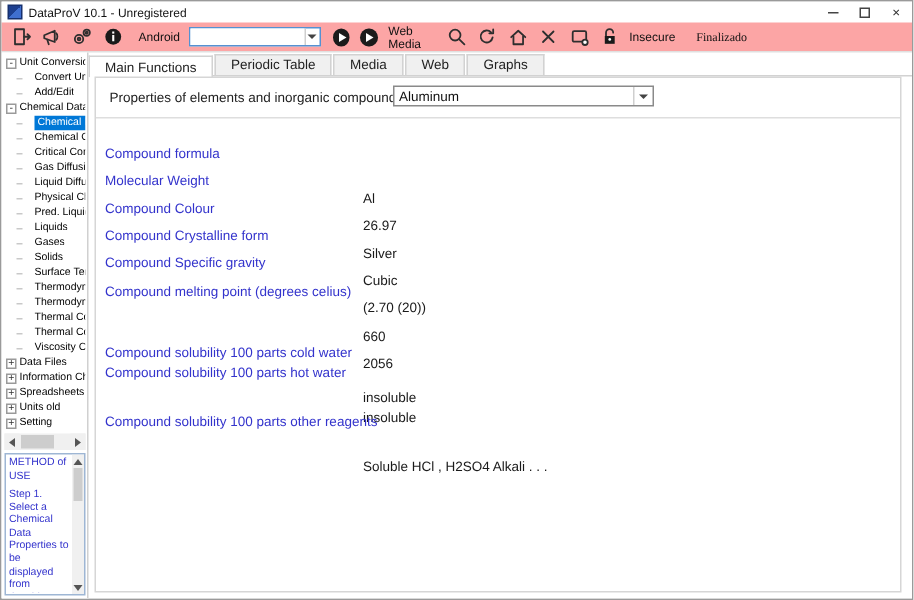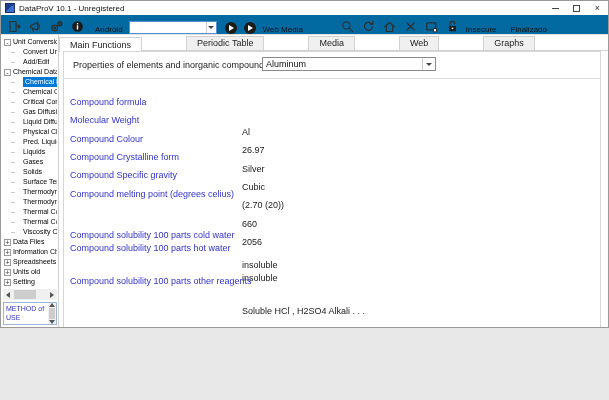--- a/index.html
+++ b/index.html
@@ -1,31 +1,31 @@
 <!DOCTYPE html>
 <html><head>
 <meta charset="utf-8">
 <style>
   * { margin:0; padding:0; box-sizing:border-box; }
   html,body { background:#e8e8e8; }
   body { font-family:"Liberation Sans", sans-serif; }
-  .window { position:relative; width:609px; height:328px; background:#fff; border:1px solid #9a9a9a; overflow:hidden; }
+  .window { position:relative; width:609px; height:400px; background:#fff; border:1px solid #9a9a9a; overflow:hidden; }
 
   
   .titlebar { height:14px; display:flex; align-items:center; padding-left:4px; background:#fff; }
   .app-icon { width:10px; height:10px; margin-right:4px;
     background:linear-gradient(135deg,#1d3f8f 0 50%,#3f6fd0 50% 100%); border:1px solid #16306e; }
   .title-text { font-size:8px; color:#111; }
   .win-btns { margin-left:auto; display:flex; }
   .win-btn { width:21px; height:13px; display:flex; align-items:center; justify-content:center; color:#333; font-size:9px; cursor:default; }
   .min-glyph { width:7px; height:1px; background:#444; display:block; }
   .max-glyph { width:7px; height:7px; border:1px solid #444; display:block; }
 
   
-  .toolbar { height:19px; display:flex; align-items:flex-end; padding:0 6px; background:#0369a1; }
+  .toolbar { height:19px; display:flex; align-items:center; padding:0 6px; background:#fca5a5; }
   .tb-icon { width:15px; height:15px; display:flex; align-items:center; justify-content:center; margin-right:6px; }
   .tb-icon svg { width:13px; height:13px; }
   .tb-label { font-size:8px; color:#111; margin:0 6px 0 4px; }
   .tb-combo { display:flex; width:88px; height:13px; border:1px solid #5591d2; background:#fff; margin-right:8px; }
   .tb-combo input { flex:1; border:0; outline:0; font-size:8px; min-width:0; padding:0 2px; }
   .tb-combo .arrow-box { width:10px; border-left:1px solid #cfcfcf; display:flex; align-items:center; justify-content:center; }
   .tri-down { width:0; height:0; border-left:3px solid transparent; border-right:3px solid transparent; border-top:3px solid #444; }
   .round-btn { width:12px; height:12px; border-radius:50%; background:#1b1b1b; display:flex; align-items:center; justify-content:center; margin-right:7px; }
   .round-btn .tri-right { width:0; height:0; border-top:3px solid transparent; border-bottom:3px solid transparent; border-left:5px solid #fff; margin-left:1px; }
   .tb-spacer { flex:1; }
@@ -56,21 +56,21 @@
   .method { position:absolute; left:2px; right:1px; top:267px; bottom:2px; border:1px solid #9eb6d4; background:#fff; overflow:hidden; }
   .method-inner { position:absolute; left:2px; top:1px; right:9px; bottom:1px; overflow:hidden; }
   .method-title { font-size:7px; color:#3333cc; line-height:9px; }
   .method-body { font-size:7px; color:#3333cc; line-height:8.6px; white-space:pre-line; margin-top:4px; }
   .vscroll { position:absolute; right:0; top:0; bottom:0; width:8px; background:#f0f0f0; display:flex; flex-direction:column; align-items:center; }
   .vsc-btn { height:9px; width:8px; display:flex; align-items:center; justify-content:center; }
   .v-thumb { width:6px; height:22px; background:#cdcdcd; }
   .v-fill { flex:1; }
 
   
-  .tabstrip { position:absolute; left:58px; top:1px; right:0; height:15px; display:flex; align-items:flex-start; border-bottom:1px solid #d2d2d2;gap:43px; }
+  .tabstrip { position:absolute; left:58px; top:1px; right:0; height:15px; display:flex; align-items:flex-start; border-bottom:1px solid #d2d2d2; }
   .tab { height:14px; line-height:13px; font-size:9px; color:#222; padding:0 10px; background:#f0f0f0; border:1px solid #d2d2d2; border-bottom:none; margin-right:1px; cursor:default; }
   .tab.active { background:#fff; height:15px; line-height:14px; position:relative; top:1px; border-bottom:1px solid #fff; }
 
   
   .groupbox { position:absolute; left:62px; top:16px; width:538px; height:344px; border:1px solid #d6d6d6; }
   .group-legend { position:absolute; top:-6px; left:7px; background:#fff; padding:0 4px; font-size:9px; color:#3c3c3c; }
   .selector-row { position:absolute; left:0; right:0; top:0; height:27px; border-bottom:1px solid #dedede; }
   .selector-label { position:absolute; left:9px; top:8px; font-size:9px; color:#222; }
   .combo { position:absolute; left:198px; top:5px; width:174px; height:14px; border:1px solid #8a8a8a; background:#fff; display:flex; align-items:center; }
   .combo .val { flex:1; font-size:9px; color:#111; padding-left:3px; line-height:12px; }
@@ -174,21 +174,21 @@
         </svg>
       </span>
     <span class="tb-icon">
         <svg viewBox="0 0 13 13">
           <path d="M4 6V3.8a2.4 2.4 0 0 1 4.8 0" fill="none"></path>
           <rect x="3.2" y="6" width="6.6" height="5.2" fill="#1a1a1a" stroke="none"></rect>
           <circle cx="6.5" cy="8.3" r="0.9" fill="#fff" stroke="none"></circle>
         </svg>
       </span>
     <span class="tb-text" style="margin-right:14px;">Insecure</span>
-    <span class="tb-text" style="margin-right:55px;">Finalizado</span>
+    <span class="tb-text" style="margin-right:104px;font-family:Liberation Serif, serif;">Finalizado</span>
   </div>
 
   <div class="mainarea">
 
     <div class="sidebar">
       <div class="tree">
         <div class="ti l0">
             <span class="exp">-</span>
             <span class="tl">Unit Conversions</span>
           </div>

